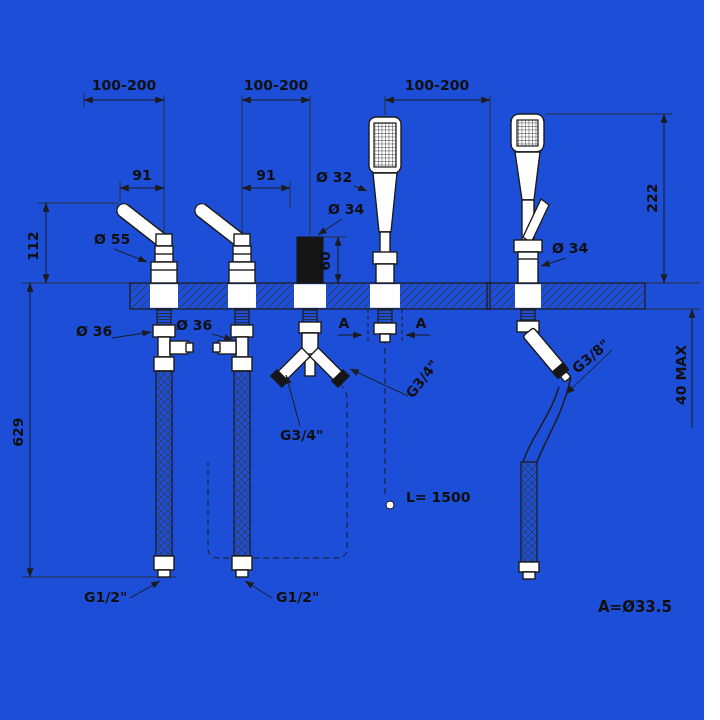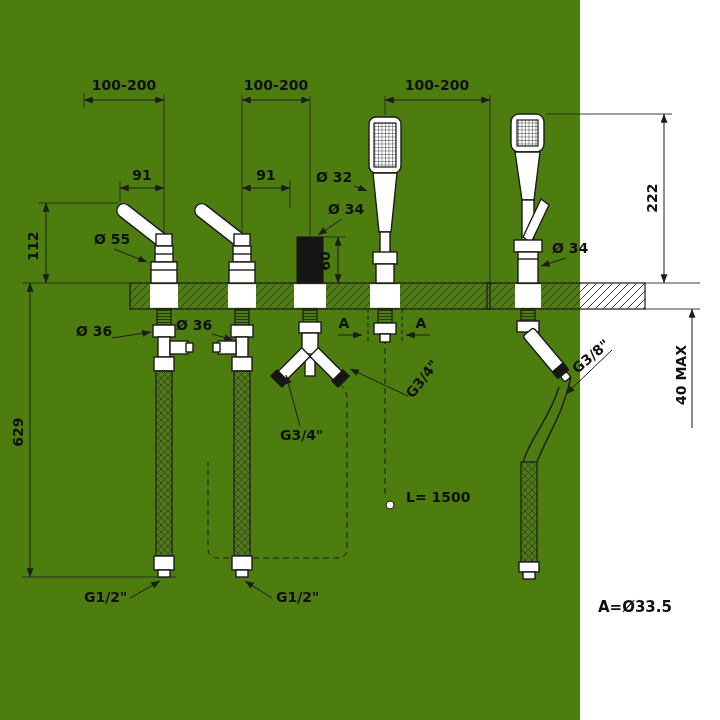--- a/index.html
+++ b/index.html
@@ -1,16 +1,16 @@
 <!DOCTYPE html>
 <html><head>
 <meta charset="utf-8">
 <style>
   html,body{margin:0;padding:0;background:#fff;width:720px;height:720px;overflow:hidden}
-  .drawing-wrap{width:580px;height:720px;background:#4d7c0f}
+  .drawing-wrap{width:704px;height:720px;background:#1d4ed8}
   svg{display:block}
   .ol{fill:none;stroke:#1c1c1c;stroke-width:1.4}
   .fillw{fill:#ffffff;stroke:#1c1c1c;stroke-width:1.4}
   .pf{stroke:#1c1c1c;stroke-width:1.2}
   .dark{fill:#161616;stroke:#161616;stroke-width:1}
   .dl{fill:none;stroke:#1c1c1c;stroke-width:1}
   .cl{fill:none;stroke:#2b2b2b;stroke-width:0.9}
   .dash{fill:none;stroke:#1c1c1c;stroke-width:1;stroke-dasharray:6 4}
   .dash2{fill:none;stroke:#1c1c1c;stroke-width:1;stroke-dasharray:4 3}
   .hole{fill:#ffffff;stroke:none}

